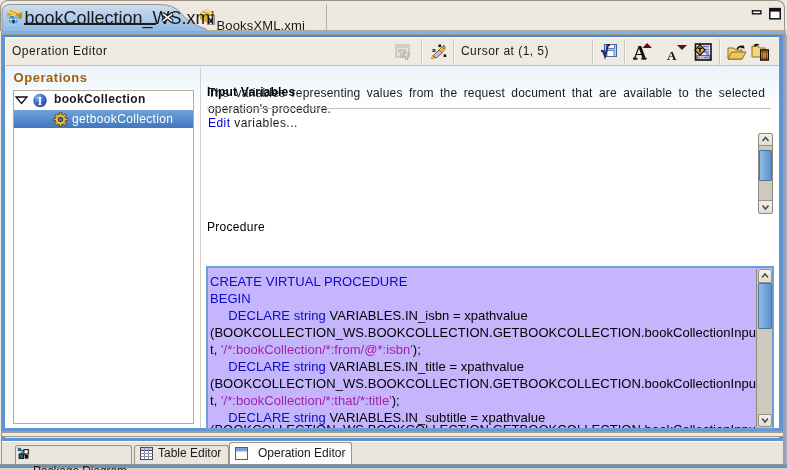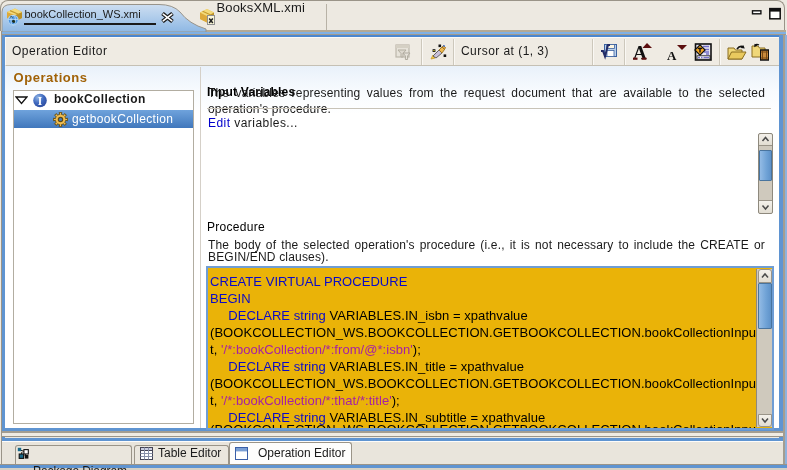--- a/index.html
+++ b/index.html
@@ -20,21 +20,21 @@
 <div class="a" style="left:204px;top:4px;width:122px;height:26px;border-right:1px solid #B8B2A6;"></div>
 <svg class="a" width="17" height="17" style="left:199px;top:8px" viewBox="0 0 17 17">
   <polygon points="1,4.5 8,1 15,4.5 15,11 8,14.5 1,11" fill="#E3BC4E"></polygon>
   <polygon points="1,4.5 8,8 8,14.5 1,11" fill="#DCA93B"></polygon>
   <polygon points="8,8 15,4.5 15,11 8,14.5" fill="#BA9027"></polygon>
   <polygon points="1,4.5 8,1 15,4.5 8,8" fill="#F4DA7A"></polygon>
   <path d="M3.6 3.2 L11.3 6.7" stroke="#C49A2E" stroke-width="1.1" fill="none"></path>
   <rect x="8.5" y="7.5" width="7" height="9" fill="#FAF6D8" stroke="#909090" stroke-width="1"></rect>
   <path d="M10.2 10.5 L13.8 15 M13.8 10.5 L10.2 15" stroke="#222" stroke-width="1.5"></path>
 </svg>
-<div class="a txt" style="left:216.5px;top:0;font-size:13px;letter-spacing:0.15px;text-align:right;">BooksXML.xmi</div>
+<div class="a txt" style="left:216.5px;top:18px;font-size:13px;letter-spacing:0.15px;text-align:right;">BooksXML.xmi</div>
 
 <svg class="a" width="206" height="29" style="left:1px;top:3px" viewBox="0 0 206 29">
   <defs>
     <linearGradient id="tg" x1="0" y1="0" x2="0" y2="1">
       <stop offset="0" stop-color="#CDDEF1"></stop>
           <stop offset="1" stop-color="#8EB8E4"></stop>
     </linearGradient>
   </defs>
   <path d="M1,29 L1,9 Q1,1.5 10,1.5 L158,1.5 Q172,1.5 179,9 Q188,21 205,26 L205,29 Z" fill="url(#tg)" stroke="#98948B" stroke-width="1"></path>
 </svg>
@@ -43,21 +43,21 @@
   <polygon points="2,5 10,8 10,14.5 2,11" fill="#DCA93B"></polygon>
   <polygon points="10,8 17,5 17,11 10,14.5" fill="#BA9027"></polygon>
   <polygon points="2,5 10,1.5 17,5 10,8" fill="#F4DA7A"></polygon>
   <path d="M5 3.6 L13.5 7.2" stroke="#C49A2E" stroke-width="1.2" fill="none"></path>
   <circle cx="8.2" cy="13.2" r="5" fill="#4C94DF" stroke="#A9D0F2" stroke-width="1.1"></circle>
   <ellipse cx="8.2" cy="13.2" rx="2.2" ry="4.7" fill="none" stroke="#CDE4F5" stroke-width="0.8"></ellipse>
   <path d="M3.4 12.4 L13 12.4" stroke="#CDE4F5" stroke-width="0.8"></path>
   <path d="M6.8 14.4 q1.1 2 2.8 1.3 q1.3 -1.1 0 -2.4 q-2 -1.3 -2.8 1.1z" fill="#1e301e"></path>
   <path d="M5.4 9.9 q1.3 -0.5 2 0.4" stroke="#1e301e" stroke-width="1" fill="none"></path>
 </svg>
-<div class="a txt" style="left:24.5px;top:7.5px;font-size:11px;">bookCollection_WS.xmi</div>
+<div class="a txt" style="left:24.5px;top:7.5px;font-size:18px;">bookCollection_WS.xmi</div>
 <div class="a" style="left:24px;top:23.4px;width:132px;height:1.4px;background:#1a1a1a;"></div>
 <svg class="a" width="15" height="11" style="left:160px;top:11.5px" viewBox="0 0 15 11">
   <path d="M2.5 1.5 L12.5 9.5 M12.5 1.5 L2.5 9.5" stroke="#1a1a1a" stroke-width="4"></path>
   <path d="M2.8 1.8 L12.2 9.2 M12.2 1.8 L2.8 9.2" stroke="#fff" stroke-width="1.6"></path>
 </svg>
 
 <svg class="a" width="40" height="14" style="left:746px;top:7px" viewBox="0 0 40 14">
   <rect x="6.5" y="3.8" width="8.4" height="3" fill="#fff" stroke="#111" stroke-width="1.4"></rect>
   <rect x="23.8" y="1.6" width="10.4" height="10.2" fill="#fff" stroke="#111" stroke-width="1.5"></rect>
   <rect x="23.8" y="1.6" width="10.4" height="3" fill="#111"></rect>
@@ -137,21 +137,21 @@
 </svg>
 
 <svg class="a" width="20" height="18" style="left:751px;top:43px" viewBox="0 0 20 18">
   <path d="M1 14 L1 3 L7 3 L8.5 5 L14 5 L14 14 Z" fill="#F0D778" stroke="#8A6D1F" stroke-width="1"></path>
   <path d="M8 2 Q5.5 0.5 4 2.5" fill="none" stroke="#111" stroke-width="1.4"></path>
   <polygon points="3.2,4.2 3.6,0.8 6.4,2.6" fill="#111"></polygon>
   <rect x="9.5" y="7" width="8" height="10" fill="#C88A3C" stroke="#111" stroke-width="1"></rect>
   <path d="M9.5 9 H17.5 M9.5 15 H17.5 M11.5 7 V17 M15.5 7 V17" stroke="#7A4A14" stroke-width="1"></path>
   <rect x="9.5" y="7" width="8" height="10" fill="none" stroke="#111" stroke-width="1"></rect>
 </svg>
-<div class="a txt" style="left:461px;top:44px;font-size:12px;letter-spacing:0.45px;">Cursor at (1, 3)</div>
+<div class="a txt" style="left:461px;top:44px;font-size:12px;letter-spacing:0.45px;">Cursor at (1, 5)</div>
 
 <div class="a" id="content" style="left:5px;top:66px;width:774px;height:362px;background:linear-gradient(180deg,#E9F1FA 0px,#F8FBFE 26px,#FFFFFF 48px);"></div>
 
 <div class="a" style="left:2px;top:428px;width:781px;height:3px;background:#5F94D1;"></div>
 <div class="a" style="left:2px;top:431px;width:781px;height:1.5px;background:#A39D91;"></div>
 <div class="a" style="left:2px;top:432.5px;width:781px;height:3.8px;background:#EFEBE3;"></div>
 <div class="a" style="left:2px;top:436.3px;width:781px;height:1.2px;background:#9A9488;"></div>
 <div class="a" style="left:2px;top:437.5px;width:781px;height:3.5px;background:#5F94D1;"></div>
 <div class="a" style="left:2px;top:441px;width:781px;height:1.3px;background:#FDFCFA;"></div>
 <div class="a" style="left:2px;top:442.3px;width:781px;height:21.9px;background:#E9E5DC;"></div>
@@ -199,23 +199,22 @@
         <path d="M3.5 7 L6.5 3.5 L9.5 7" fill="none" stroke="#4a4a4a" stroke-width="1.5"></path>
       </svg>
   <div style="position:absolute;left:0;top:16px;width:13px;height:31px;background:linear-gradient(90deg,#93BBE5 0%,#6FA2D6 60%,#5E92C9 100%);border:1px solid #49749E;border-radius:1px;box-sizing:border-box;"></div>
   <div style="position:absolute;left:0;bottom:0;width:13px;height:12px;background:linear-gradient(180deg,#F4F1EB,#E2DDD2);border-top:1px solid #9A9488;border-radius:0 0 2px 2px;"></div>
   <svg width="13" height="12" style="position:absolute;left:0;bottom:0" viewBox="0 0 13 12">
         <path d="M3.5 4.5 L6.5 8 L9.5 4.5" fill="none" stroke="#4a4a4a" stroke-width="1.5"></path>
       </svg>
 </div>
 
 <div class="a txt" style="left:207px;top:220px;font-size:12px;font-weight:normal;letter-spacing:0.3px;color:#000;">Procedure</div>
-<div class="a" style="left:208px;top:239px;font-size:12px;letter-spacing:0.18px;line-height:12px;width:557px;text-align:justify;color:#1a1a1a;">The body of the selected operation's procedure (i.e., it is not necessary to include the CREATE or BEGIN/END clauses).</div>
-
-<div class="a" style="left:206px;top:266px;width:568px;height:164px;background:#eab308;border:2.5px solid #6F9DD4;box-sizing:border-box;overflow:hidden;">
+
+<div class="a" style="left:206px;top:266px;width:568px;height:164px;background:#c4b5fd;border:2.5px solid #6F9DD4;box-sizing:border-box;overflow:hidden;">
   <div style="position:absolute;left:2px;top:4.5px;font-size:13px;letter-spacing:0.05px;line-height:17px;color:#000;white-space:pre;" id="code"><span style="color:#0A0AC8">CREATE VIRTUAL PROCEDURE</span>
 <span style="color:#0A0AC8">BEGIN</span>
      <span style="color:#0A0AC8">DECLARE string</span> VARIABLES.IN_isbn = xpathvalue
 (BOOKCOLLECTION_WS.BOOKCOLLECTION.GETBOOKCOLLECTION.bookCollectionInpu
 t, <span style="color:#A521A5">'/*:bookCollection/*:from/@*:isbn'</span>);
      <span style="color:#0A0AC8">DECLARE string</span> VARIABLES.IN_title = xpathvalue
 (BOOKCOLLECTION_WS.BOOKCOLLECTION.GETBOOKCOLLECTION.bookCollectionInpu
 t, <span style="color:#A521A5">'/*:bookCollection/*:that/*:title'</span>);
      <span style="color:#0A0AC8">DECLARE string</span> VARIABLES.IN_subtitle = xpathvalue</div>
   <div style="position:absolute;left:2px;top:154px;height:8px;font-size:13px;letter-spacing:0.05px;color:#000;white-space:pre;">(BOOKCOLLECTION_WS.BOOKCOLLECTION.GETBOOKCOLLECTION.bookCollectionInpu</div>

